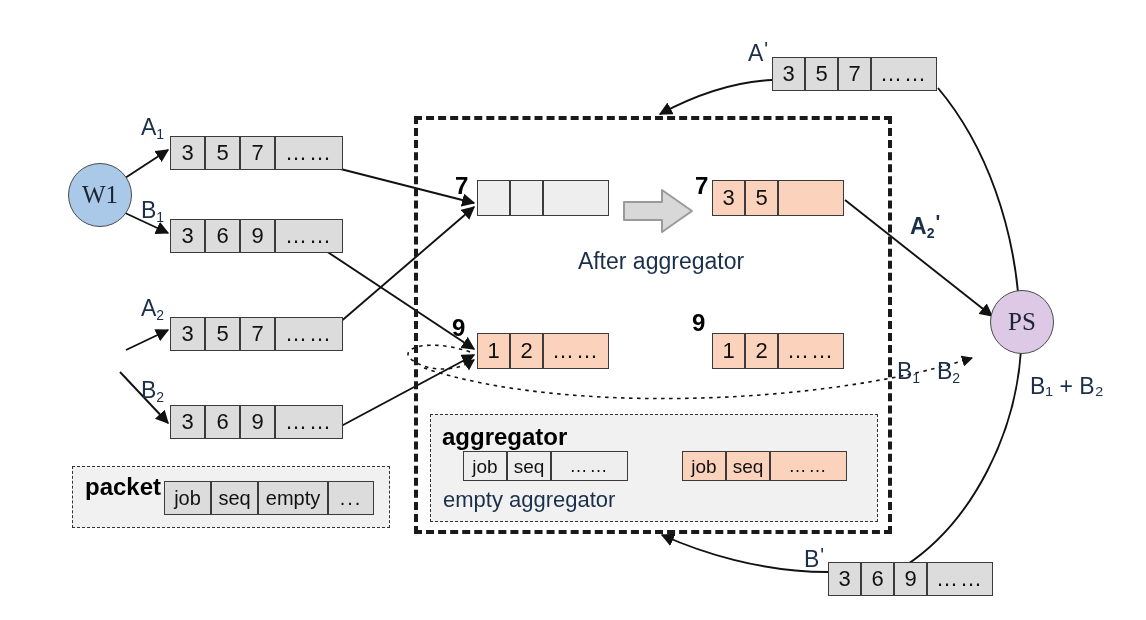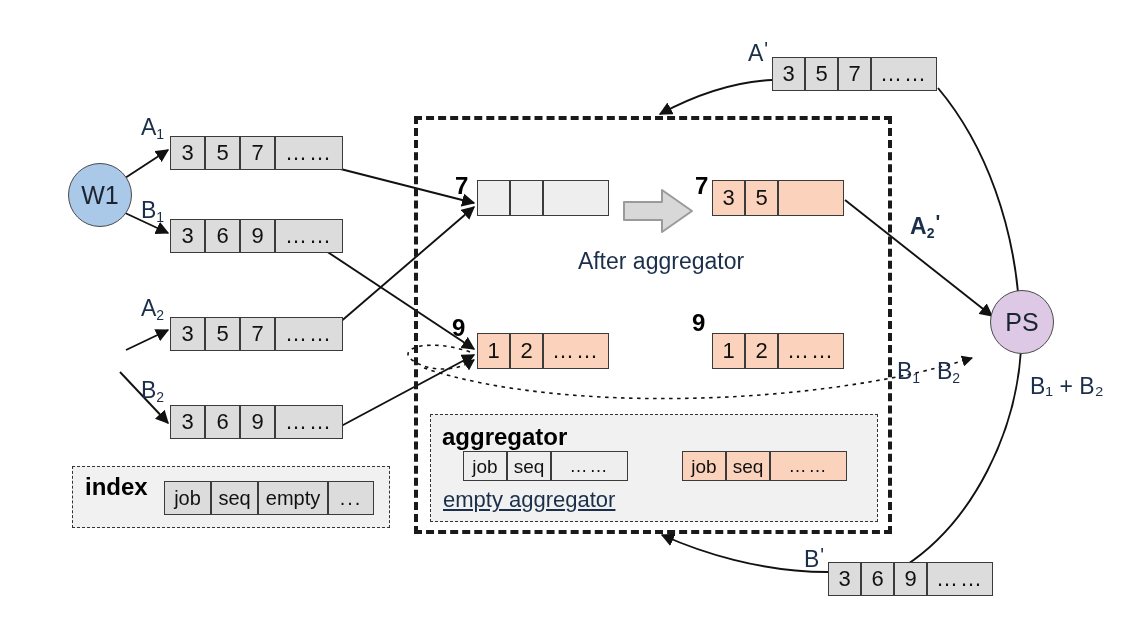--- a/index.html
+++ b/index.html
@@ -3,21 +3,21 @@
 <meta charset="utf-8">
 <style>
   html,body{margin:0;padding:0;background:#ffffff;}
   body{font-family:"Liberation Sans",sans-serif;}
   #stage{position:relative;width:1146px;height:620px;overflow:hidden;background:#fff;}
   #wires{position:absolute;left:0;top:0;width:1146px;height:620px;}
 
   .node-circle{
     position:absolute;border:1.6px solid #4a4a4a;border-radius:50%;
     display:flex;align-items:center;justify-content:center;
-    font-size:25px;color:#1b2430;font-family:Liberation Sans, sans-serif;
+    font-size:25px;color:#1b2430;font-family:Liberation Serif, serif;
   }
   .w-node{background:#aac8e8;}
   .ps-node{background:#ddc9e6;}
 
   .pkt{position:absolute;display:flex;box-sizing:border-box;}
   .pkt .cell{
     box-sizing:border-box;border:1.4px solid #3b3b3b;
     display:flex;align-items:center;justify-content:center;
     font-size:22px;color:#111;line-height:1;
     font-family:"Liberation Sans",sans-serif;
@@ -34,21 +34,21 @@
   .lbl .prime{font-size:20px;position:relative;top:-5px;left:1px;}
   .num-lbl{position:absolute;font-weight:bold;font-size:24px;color:#000;
            font-family:"Liberation Sans",sans-serif;}
 
   .dashed-box{position:absolute;border:4px dashed #1a1a1a;box-sizing:border-box;}
 
   .legend-box{position:absolute;box-sizing:border-box;border:1.8px dashed #333;
               background:#f1f1f1;}
   .legend-title{position:absolute;font-weight:bold;font-size:24px;color:#000;
                 font-family:"Liberation Sans",sans-serif;}
-  .legend-cap{position:absolute;font-size:22px;color:#1b2f4a;text-decoration:underline;
+  .legend-cap{position:absolute;font-size:22px;color:#1b2f4a;
               white-space:nowrap;font-family:"Liberation Sans",sans-serif;}
 
   .agg-caption{position:absolute;text-align:center;font-size:23px;color:#1b2f4a;
                line-height:1.18;white-space:nowrap;font-family:"Liberation Sans",sans-serif;}
   .agg-caption sub{font-size:14px;vertical-align:baseline;position:relative;top:4px;}
 </style>
 </head>
 <body>
 
 <div id="stage">
@@ -195,21 +195,21 @@
   </div>
   <div class="legend-cap" style="left:443px;top:487px;">empty aggregator</div>
 
   <div class="pkt peach" style="left:682px;top:451px;">
     <div class="cell" style="width:44px;height:30px;font-size:19px;">job</div>
     <div class="cell" style="width:44px;height:30px;font-size:19px;">seq</div>
     <div class="cell dots" style="width:77px;height:30px;font-size:18px;">……</div>
   </div>
 
   <div class="legend-box" style="left:72px;top:466px;width:318px;height:62px;"></div>
-  <div class="legend-title" style="left:85px;top:473px;">index</div>
+  <div class="legend-title" style="left:85px;top:473px;">packet</div>
   <div class="pkt gray" style="left:164px;top:481px;">
     <div class="cell" style="width:47px;height:34px;font-size:20px;">job</div>
     <div class="cell" style="width:47px;height:34px;font-size:20px;">seq</div>
     <div class="cell" style="width:70px;height:34px;font-size:20px;">empty</div>
     <div class="cell dots" style="width:46px;height:34px;font-size:20px;">...</div>
   </div>
 
   <div class="lbl" style="left:748px;top:42px;">
     <span>A</span><span class="prime">'</span>
   </div>

